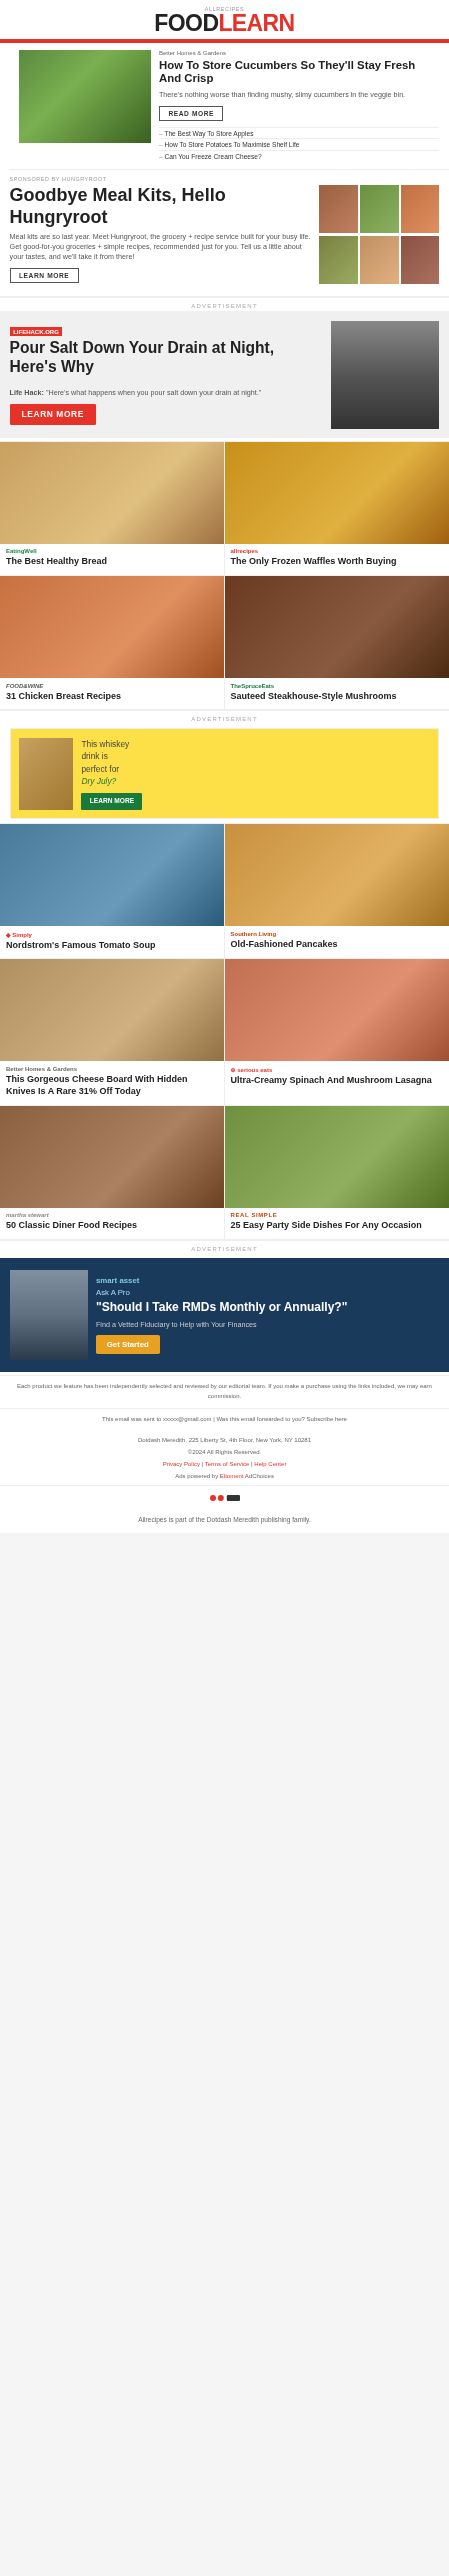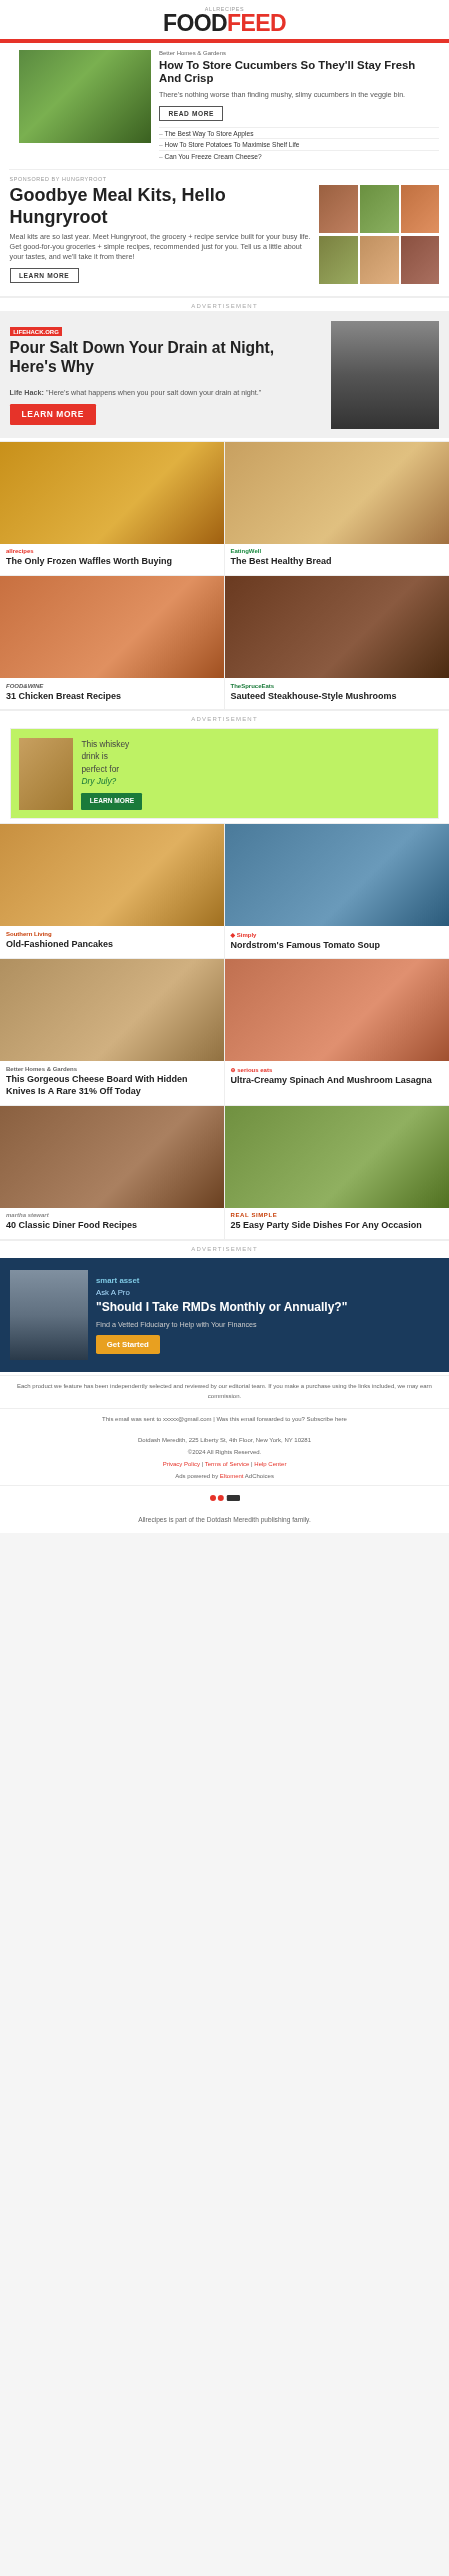--- a/index.html
+++ b/index.html
@@ -241,21 +241,21 @@
     }
     .grid-title {
       font-size: 9px;
       font-weight: 700;
       color: #222;
       line-height: 1.3;
     }
 
     
     .ad-banner {
-      background: #bef264;
+      background: #fde047;
       border: 0.6px solid #eee;
       margin: 3.6px 9.6px;
       padding: 8.4px;
       display: flex;
       align-items: center;
       gap: 8.4px;
       min-height: 72px;
     }
     .ad-banner-img {
       width: 54px;
@@ -446,21 +446,21 @@
       margin-right: 2.4px;
     }
   </style>
 </head>
 <body>
 
 <div class="container">
   <div class="header">
     <div class="header-top">allrecipes</div>
     <div class="header-logo">
-      <span class="food">FOOD</span><span class="feed">FEED</span>
+      <span class="food">FOOD</span><span class="feed">LEARN</span>
     </div>
   </div>
   <div class="red-bar"></div>
 
   <div class="article-main">
     <div class="img-left">
       <div class="img-cucumber"></div>
     </div>
     <div class="content">
       <div class="source-label">Better Homes &amp; Gardens</div>
@@ -523,34 +523,34 @@
       <div class="promo-btn">LEARN MORE</div>
     </div>
     <div class="promo-img">
       <div class="img-drain"></div>
     </div>
   </div>
 
   <div class="two-col-grid">
     <div class="grid-item">
       <div class="grid-item-img">
+          <div class="img-bread"></div>
+        </div>
+      <div class="grid-item-content">
+        <div class="grid-source" style="color:#1a8a40;">EatingWell</div>
+        <div class="grid-title">The Best Healthy Bread</div>
+      </div>
+    </div>
+    <div class="grid-item">
+      <div class="grid-item-img">
           <div class="img-waffles"></div>
         </div>
       <div class="grid-item-content">
         <div class="grid-source" style="color:#e63329;">allrecipes</div>
         <div class="grid-title">The Only Frozen Waffles Worth Buying</div>
-      </div>
-    </div>
-    <div class="grid-item">
-      <div class="grid-item-img">
-          <div class="img-bread"></div>
-        </div>
-      <div class="grid-item-content">
-        <div class="grid-source" style="color:#1a8a40;">EatingWell</div>
-        <div class="grid-title">The Best Healthy Bread</div>
       </div>
     </div>
     <div class="grid-item">
       <div class="grid-item-img">
           <div class="img-chicken"></div>
         </div>
       <div class="grid-item-content">
         <div class="grid-source" style="color:#555; font-style:italic;">FOOD&amp;WINE</div>
         <div class="grid-title">31 Chicken Breast Recipes</div>
       </div>
@@ -577,40 +577,40 @@
       <div>drink is</div>
       <div>perfect for</div>
       <div><em>Dry July?</em></div>
       <div class="ad-banner-btn">LEARN MORE</div>
     </div>
   </div>
 
   <div class="two-col-grid">
     <div class="grid-item">
       <div class="grid-item-img">
+          <div class="img-nordstrom"></div>
+        </div>
+      <div class="grid-item-content">
+        <div class="grid-source" style="color:#e63329;">
+          <span>◆ </span><span>Simply</span>
+        </div>
+        <div class="grid-title">Nordstrom's Famous Tomato Soup</div>
+      </div>
+    </div>
+    <div class="grid-item">
+      <div class="grid-item-img">
           <div class="img-pancakes"></div>
         </div>
       <div class="grid-item-content">
         <div class="grid-source" style="color:#c8400a;">Southern Living</div>
         <div class="grid-title">Old-Fashioned Pancakes</div>
       </div>
     </div>
     <div class="grid-item">
       <div class="grid-item-img">
-          <div class="img-nordstrom"></div>
-        </div>
-      <div class="grid-item-content">
-        <div class="grid-source" style="color:#e63329;">
-          <span>◆ </span><span>Simply</span>
-        </div>
-        <div class="grid-title">Nordstrom's Famous Tomato Soup</div>
-      </div>
-    </div>
-    <div class="grid-item">
-      <div class="grid-item-img">
           <div class="img-cheese"></div>
         </div>
       <div class="grid-item-content">
         <div class="grid-source" style="color:#666;">Better Homes &amp; Gardens</div>
         <div class="grid-title">This Gorgeous Cheese Board With Hidden Knives Is A Rare 31% Off Today</div>
       </div>
     </div>
     <div class="grid-item">
       <div class="grid-item-img">
           <div class="img-lasagna"></div>
@@ -621,21 +621,21 @@
         </div>
         <div class="grid-title">Ultra-Creamy Spinach And Mushroom Lasagna</div>
       </div>
     </div>
     <div class="grid-item">
       <div class="grid-item-img">
           <div class="img-diner"></div>
         </div>
       <div class="grid-item-content">
         <div class="grid-source" style="color:#888; font-style:italic;">martha stewart</div>
-        <div class="grid-title">40 Classic Diner Food Recipes</div>
+        <div class="grid-title">50 Classic Diner Food Recipes</div>
       </div>
     </div>
     <div class="grid-item">
       <div class="grid-item-img">
           <div class="img-sides"></div>
         </div>
       <div class="grid-item-content">
         <div class="grid-source" style="color:#c8400a; font-weight:700; letter-spacing:0.6px; font-size:6px;">REAL SIMPLE</div>
         <div class="grid-title">25 Easy Party Side Dishes For Any Occasion</div>
       </div>

